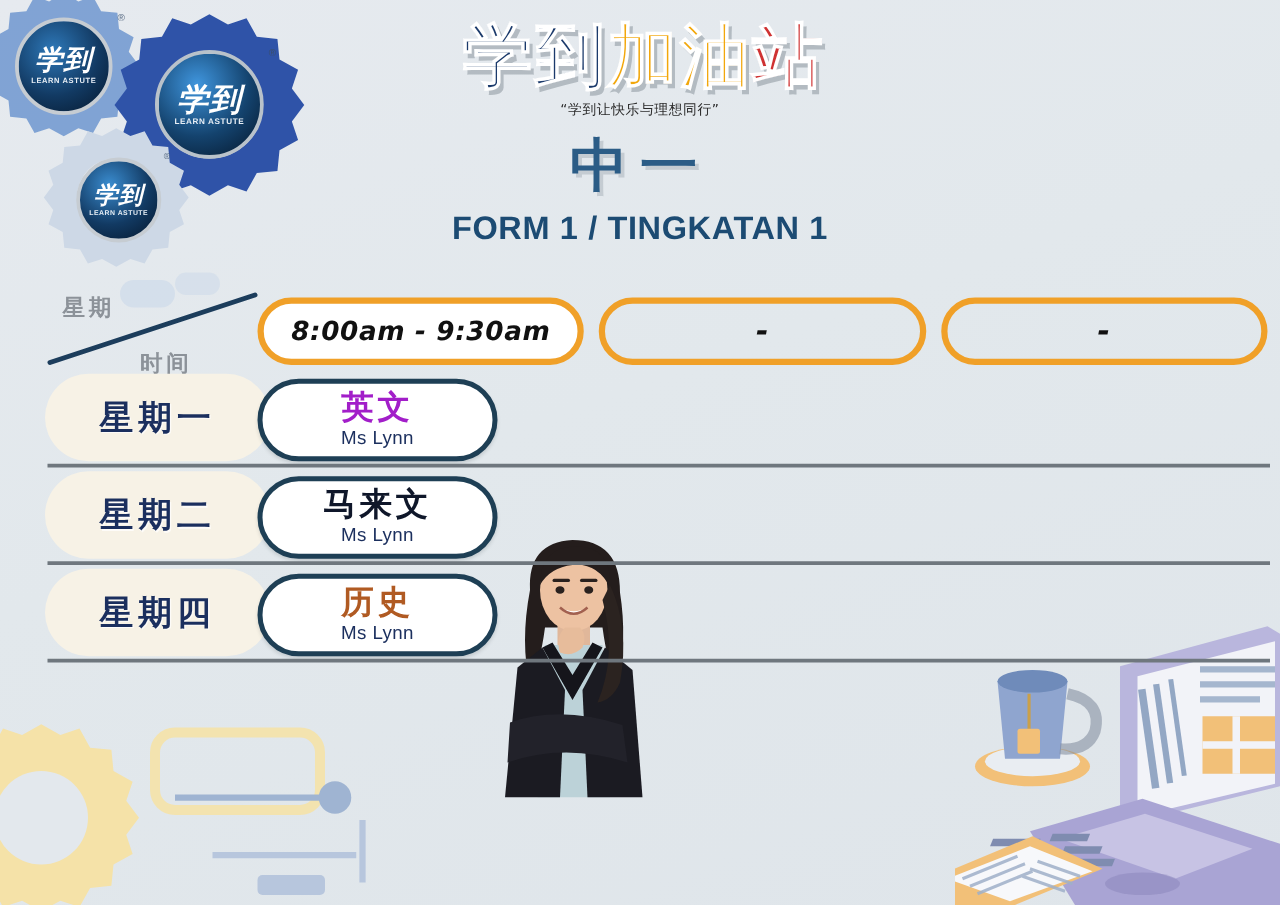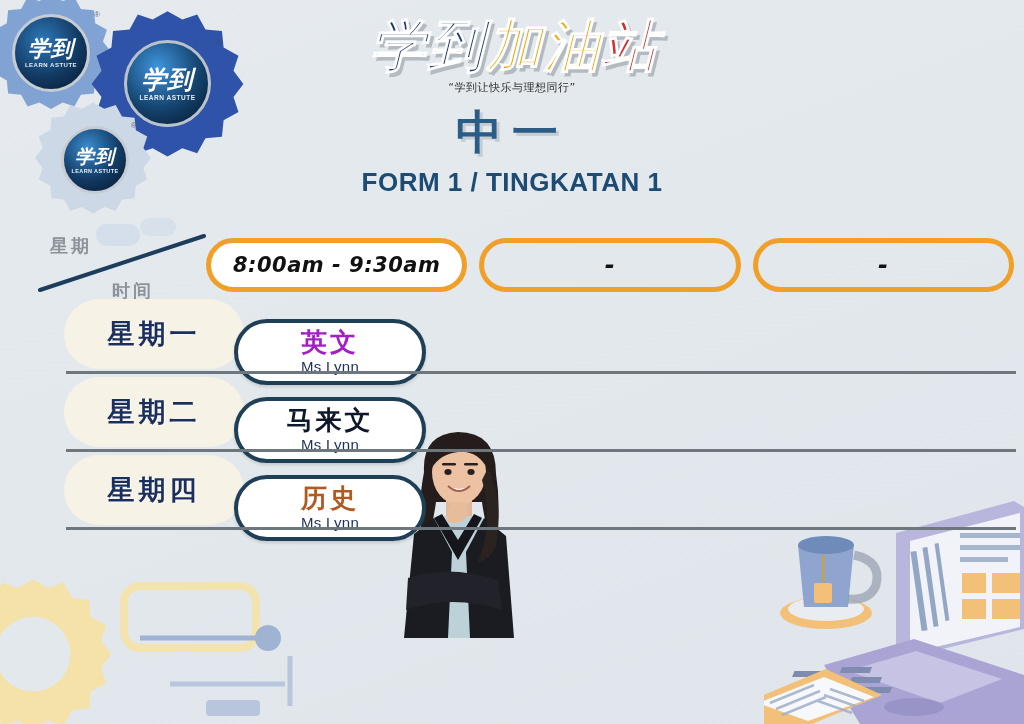--- a/index.html
+++ b/index.html
@@ -44,21 +44,20 @@
   .logo-wrap {
     position: absolute;
     left: 0; right: 0;
     top: 18px;
     text-align: center;
   }
   .brand {
     font-family: "DejaVu Sans", sans-serif;
     font-size: 56px;
     font-weight: bold;
-    font-style: italic;
     letter-spacing: 2px;
     line-height: 1;
     text-shadow: 3px 4px 0 rgba(120,130,140,.45);
     padding-left: 6px;
     -webkit-text-stroke: 1px #ffffff;
   }
   .brand .c1 { color: #1b3a6b; }
   .brand .c2 { color: #1b3a6b; }
   .brand .c3 { color: #f2a70b; }
   .brand .c4 { color: #f2a70b; }
@@ -137,21 +136,20 @@
     letter-spacing: .5px;
   }
   .time-pill.filled { background: #ffffff; }
   .time-pill.empty  { background: transparent; font-size: 24px; }
 
   
   .rows { position: absolute; left: 0; top: 296px; width: 1024px; }
   .row {
     position: relative;
     height: 78px;
-    margin-left: 28px;
   }
   .row-sep {
     position: absolute;
     left: 38px; right: 8px;
     bottom: 0;
     height: 3px;
     background: #6f777e;
   }
   .row:last-child .row-sep { background: #6f777e; }
 
@@ -167,21 +165,21 @@
     font-size: 27px;
     font-weight: bold;
     color: #1b2f5e;
     letter-spacing: 4px;
     font-family: "DejaVu Sans", sans-serif;
     text-shadow: 1px 1px 0 rgba(255,255,255,.7);
   }
 
   .slots {
     position: absolute;
-    left: 206px; top: 16px;
+    left: 206px; top: 0;
     width: 808px; height: 78px;
     display: flex;
     gap: 22px;
   }
   .slot { flex: 1; display: flex; align-items: center; justify-content: flex-start; }
 
   .subject {
     width: 192px;
     height: 66px;
     background: #ffffff;

